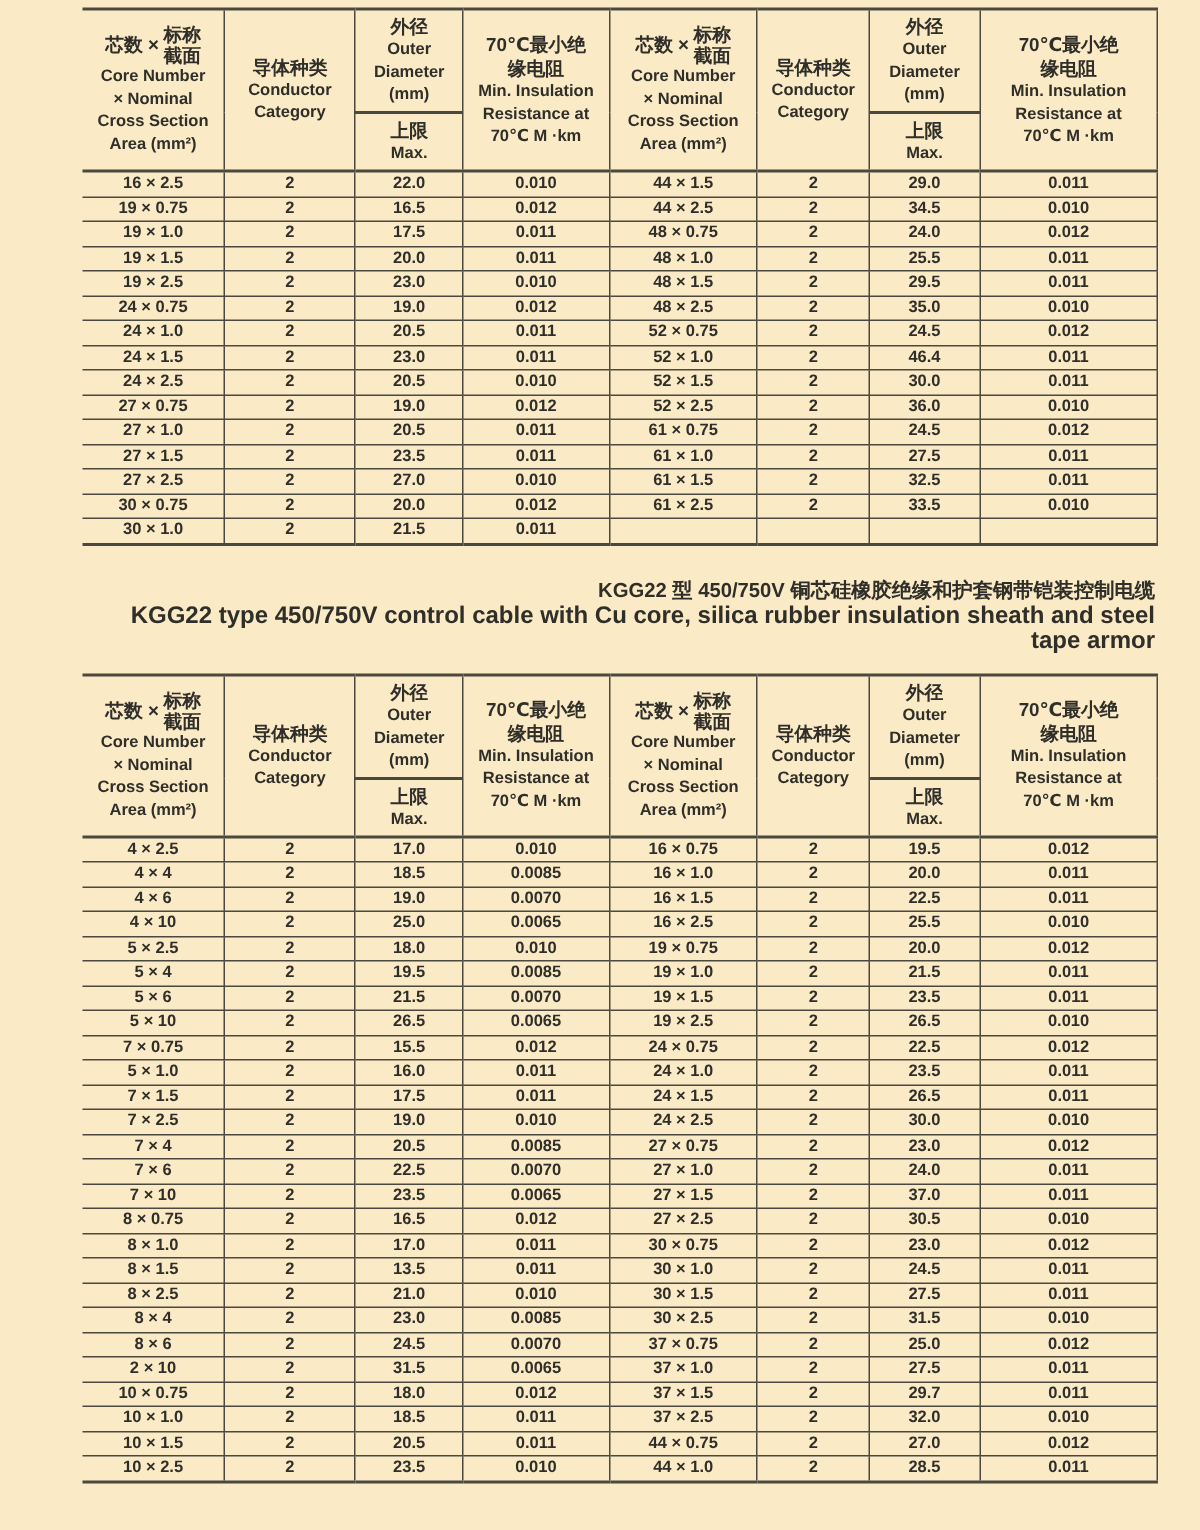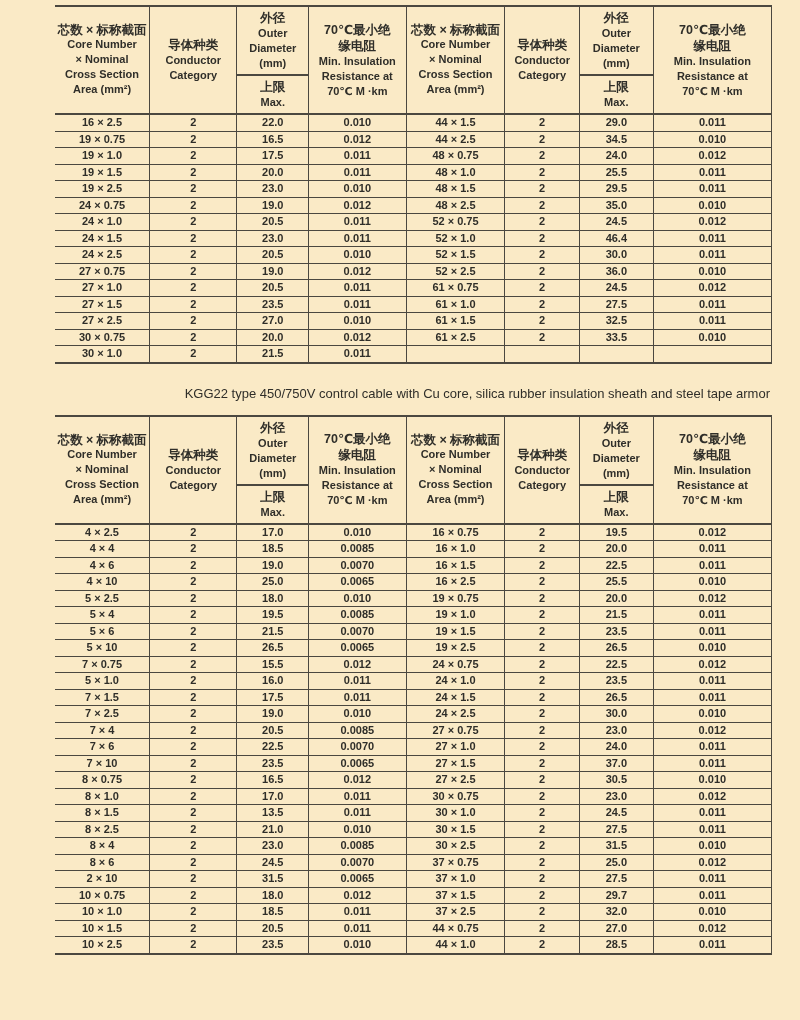--- a/index.html
+++ b/index.html
@@ -33,25 +33,25 @@
     font-size:11px;font-weight:700;
     padding:0 2px;white-space:nowrap;overflow:hidden;
   }
   .spec-table thead th{
     font-size:11px;font-weight:700;line-height:15px;padding:3px 2px;
   }
   th.h-top{height:62px;}
   th.h-max{height:31px;}
   .cn{font-size:12.5px;line-height:16px;}
   .cn-core{display:flex;justify-content:center;align-items:center;gap:3px;font-size:12.5px;line-height:14px;}
-  .cn-core .stack{display:inline-flex;flex-direction:row;}
+  .cn-core .stack{display:inline-flex;flex-direction:column;}
   .cn-core .stack i{font-style:normal;line-height:14px;}
   .title-block{margin:21px 2px 13px 0;text-align:right;}
   .title-cn{font-size:13.5px;font-weight:700;line-height:17px;}
-  .title-en{font-size:13px;font-weight:400;line-height:17px;}
+  .title-en{font-size:16px;font-weight:700;line-height:17px;}
 </style>
 </head>
 <body>
 
 <div class="page">
 
   <table class="spec-table">
 
   <colgroup>
     <col style="width:13.2%">
@@ -287,20 +287,21 @@
           <td>0.011</td>
           <td></td>
           <td></td>
           <td></td>
           <td></td>
         </tr>
       </tbody>
   </table>
 
   <div class="title-block">
+    <div class="title-cn">KGG22 型 450/750V 铜芯硅橡胶绝缘和护套钢带铠装控制电缆</div>
     <div class="title-en">KGG22 type 450/750V control cable with Cu core, silica rubber insulation sheath and steel tape armor</div>
   </div>
 
   <table class="spec-table">
 
   <colgroup>
     <col style="width:13.2%">
         <col style="width:12.2%">
         <col style="width:10%">
         <col style="width:13.6%">

